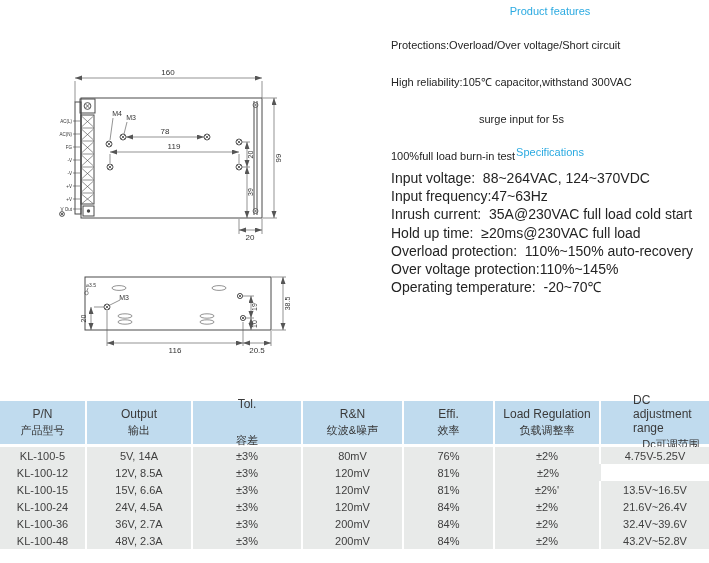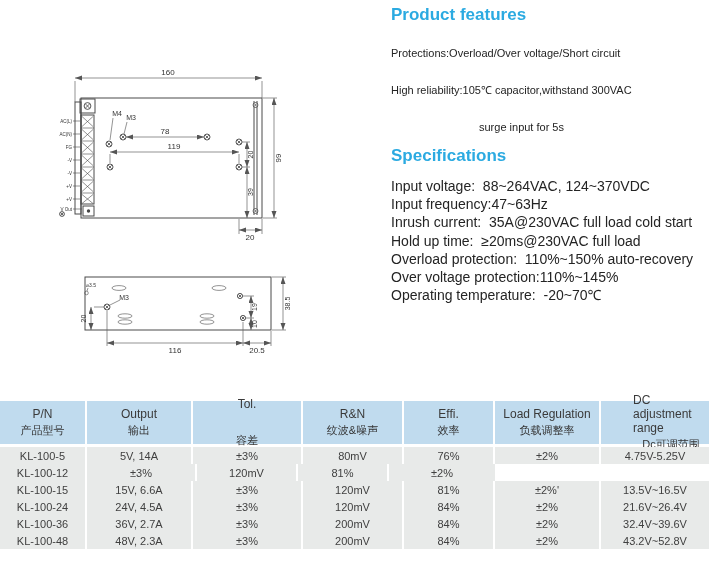--- a/index.html
+++ b/index.html
@@ -2,21 +2,21 @@
 <html><head>
 <meta charset="utf-8">
 <style>
   html,body{margin:0;padding:0;background:#fff;}
   .page{position:relative;width:709px;height:563px;background:#ffffff;overflow:hidden;
         font-family:"Liberation Sans",sans-serif;}
 
   
   .features{position:absolute;left:391px;top:5px;width:318px;}
   .specs{position:absolute;left:391px;top:146px;width:318px;}
-  .block-title{color:#2baae1;font-size:17px;margin:0 0 5px 0;font-weight:700;}
+  .block-title{color:#2baae1;font-size:11px;margin:0 0 5px 0;font-weight:400;text-align:center;}
   .specs .block-title{margin-bottom:11px;}
   .pline{font-size:11px;color:#242424;line-height:17px;white-space:pre;margin-top:20px;}
   .pline.indent{padding-left:88px;}
   .sline{font-size:14px;color:#242424;line-height:18.2px;white-space:pre;}
 
   
   .drawing{position:absolute;left:55px;top:60px;}
   .drawing .ln{stroke:#4a4a4a;fill:none;stroke-width:1;}
   .drawing .thin{stroke:#4a4a4a;fill:none;stroke-width:.6;}
   .drawing .dim{stroke:#666;fill:none;stroke-width:.7;}
@@ -195,20 +195,21 @@
       <text class="dtxt" x="120" y="293">116</text>
       <text class="dtxt" x="202" y="293">20.5</text>
     </g>
   </svg>
 
   <div class="features">
     <div class="block-title">Product features</div>
     <div class="pline">Protections:Overload/Over voltage/Short circuit</div>
     <div class="pline">High reliability:105℃ capacitor,withstand 300VAC</div>
     <div class="pline indent">surge input for 5s</div>
+    <div class="pline">100%full load burn-in test</div>
   </div>
 
   <div class="specs">
     <div class="block-title">Specifications</div>
     <div class="sline">Input voltage:  88~264VAC, 124~370VDC</div>
     <div class="sline">Input frequency:47~63Hz</div>
     <div class="sline">Inrush current:  35A@230VAC full load cold start</div>
     <div class="sline">Hold up time:  ≥20ms@230VAC full load</div>
     <div class="sline">Overload protection:  110%~150% auto-recovery</div>
     <div class="sline">Over voltage protection:110%~145%</div>
@@ -251,20 +252,21 @@
       <div class="td c0">KL-100-5</div>
       <div class="td c1">5V, 14A</div>
       <div class="td c2">±3%</div>
       <div class="td c3">80mV</div>
       <div class="td c4">76%</div>
       <div class="td c5">±2%</div>
       <div class="td c6">4.75V-5.25V</div>
     </div>
     <div class="trow">
       <div class="td c0">KL-100-12</div>
+      <div class="td c1">12V, 8.5A</div>
       <div class="td c2">±3%</div>
       <div class="td c3">120mV</div>
       <div class="td c4">81%</div>
       <div class="td c5">±2%</div>
     </div>
     <div class="trow">
       <div class="td c0">KL-100-15</div>
       <div class="td c1">15V, 6.6A</div>
       <div class="td c2">±3%</div>
       <div class="td c3">120mV</div>

